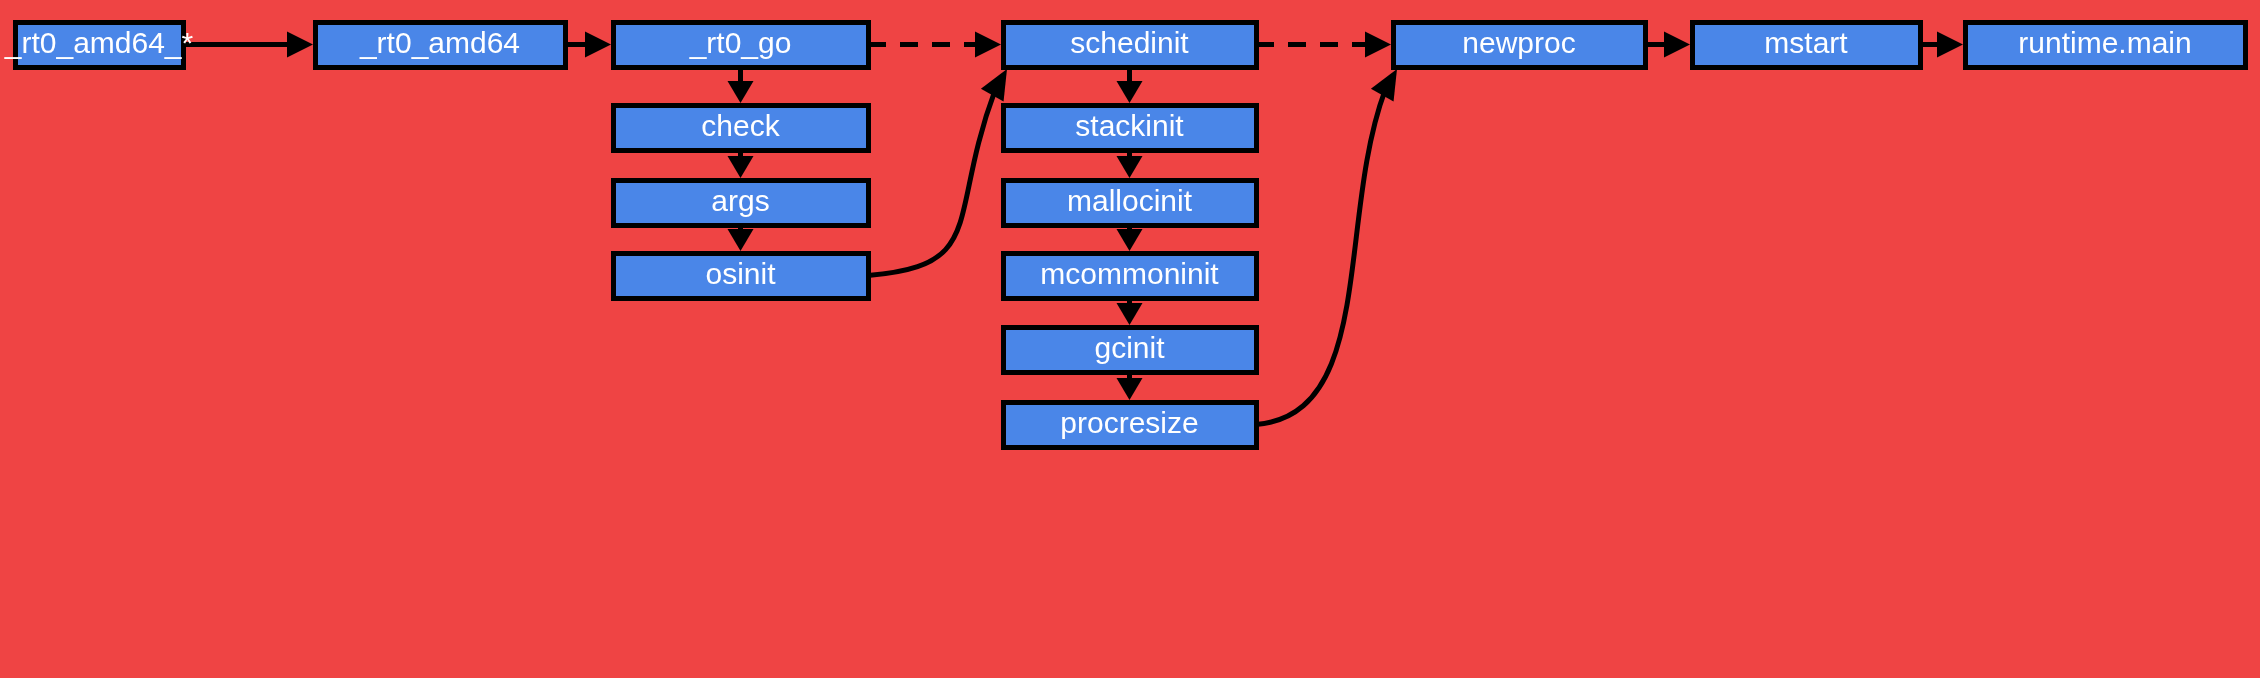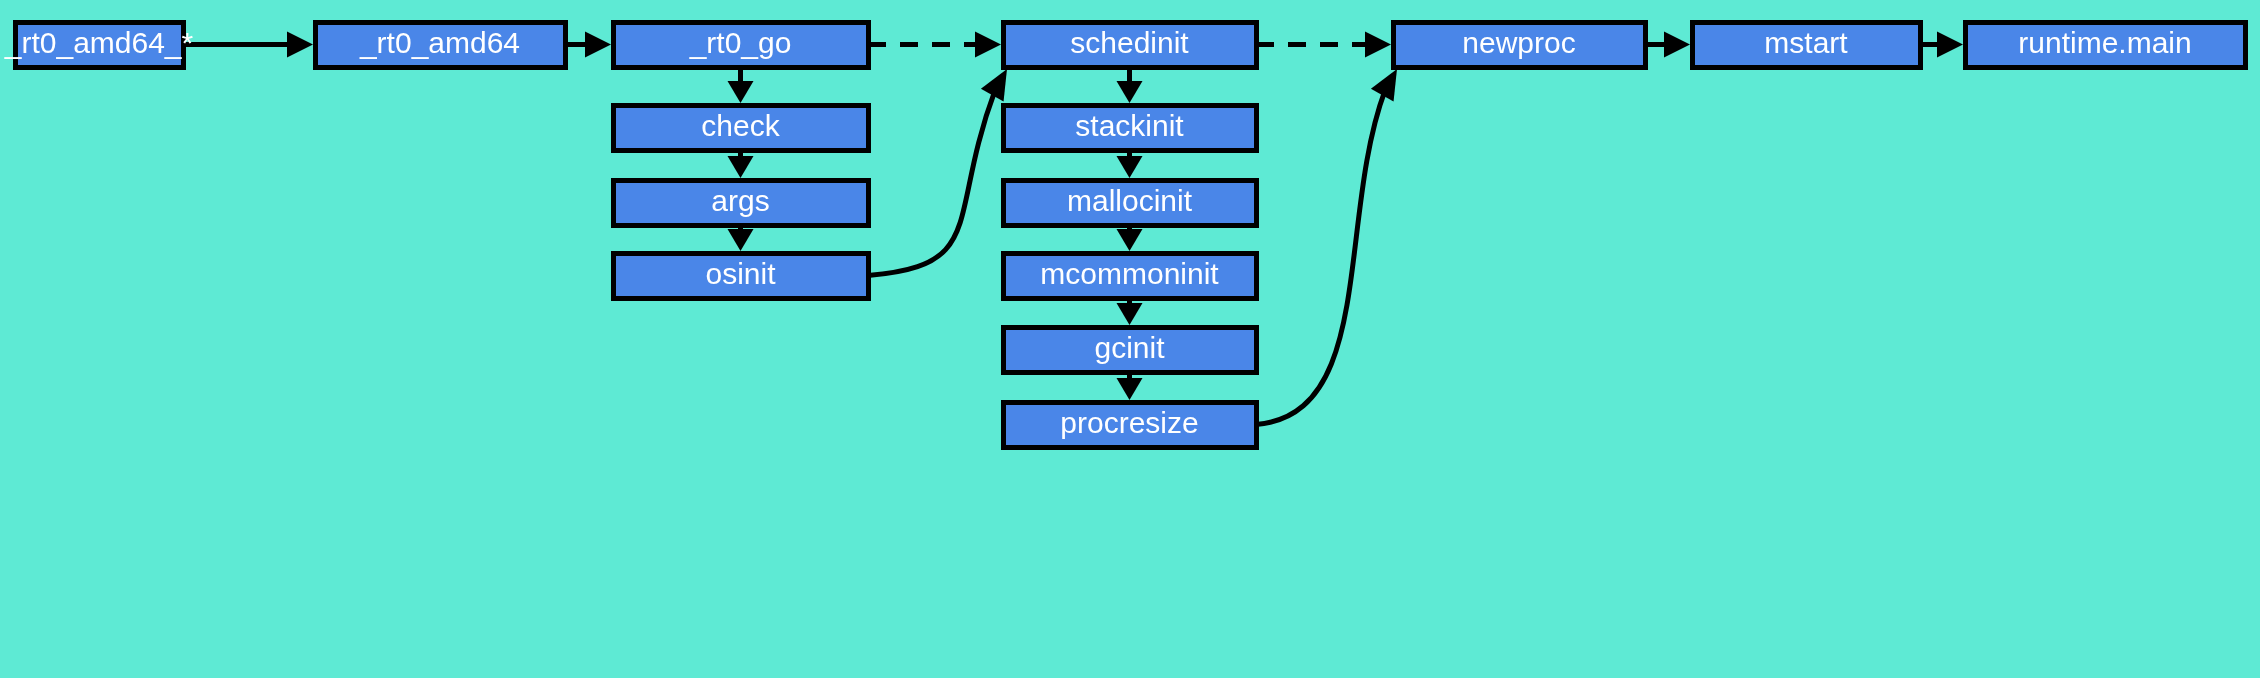--- a/index.html
+++ b/index.html
@@ -8,21 +8,21 @@
     padding: 0;
     background: #ffffff;
   }
   body {
     font-family: "Liberation Sans", sans-serif;
   }
   #diagram-root {
     position: relative;
     width: 2260px;
     height: 678px;
-    background: #5eead4;
+    background: #ef4444;
     overflow: hidden;
   }
   svg#flow {
     display: block;
     width: 2260px;
     height: 678px;
   }
   .node-rect {
     stroke: #000000;
     stroke-width: 5;

